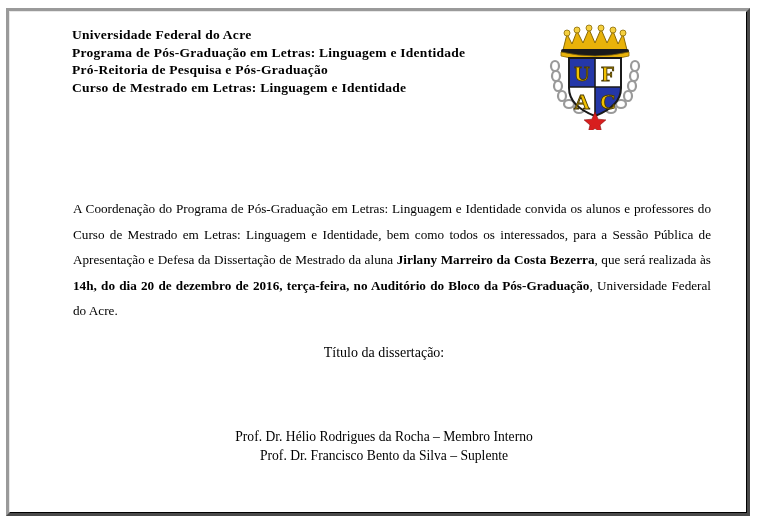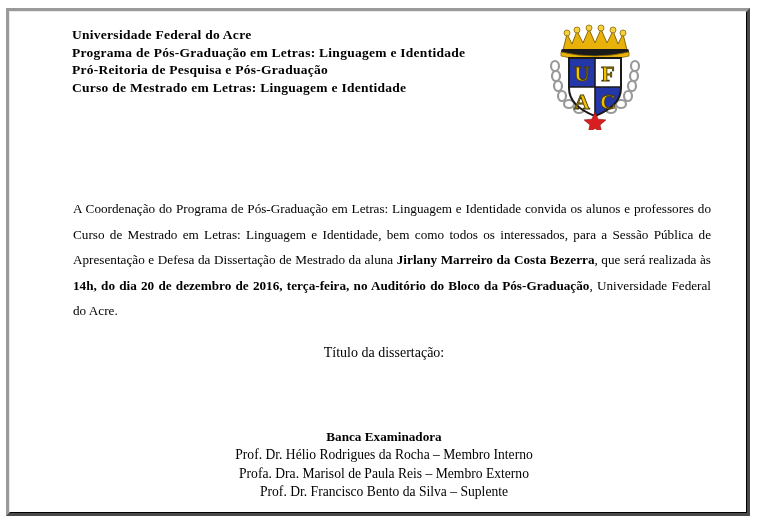--- a/index.html
+++ b/index.html
@@ -227,20 +227,18 @@
     </div>
 
 
     <div class="body-para">
       <span>A Coordenação do Programa de Pós-Graduação em Letras: Linguagem e Identidade convida os alunos e professores do Curso de Mestrado em Letras: Linguagem e Identidade, bem como todos os interessados, para a Sessão Pública de Apresentação e Defesa da Dissertação de Mestrado da aluna </span><b>Jirlany Marreiro da Costa Bezerra</b><span>, que será realizada às </span><b>14h, do dia 20 de dezembro de 2016, terça-feira, no Auditório do Bloco da Pós-Graduação</b><span>, Universidade Federal do Acre.</span>
     </div>
 
     <div class="diss-label">Título da dissertação:</div>
 
     <div class="banca">
-      <div class="banca-title">Banca Examinadora</div>
       <div class="banca-member">Prof. Dr. Hélio Rodrigues da Rocha – Membro Interno</div>
-      <div class="banca-member">Profa. Dra. Marisol de Paula Reis – Membro Externo</div>
       <div class="banca-member">Prof. Dr. Francisco Bento da Silva – Suplente</div>
     </div>
 
   </div>
 </div>
 
 </body></html>

